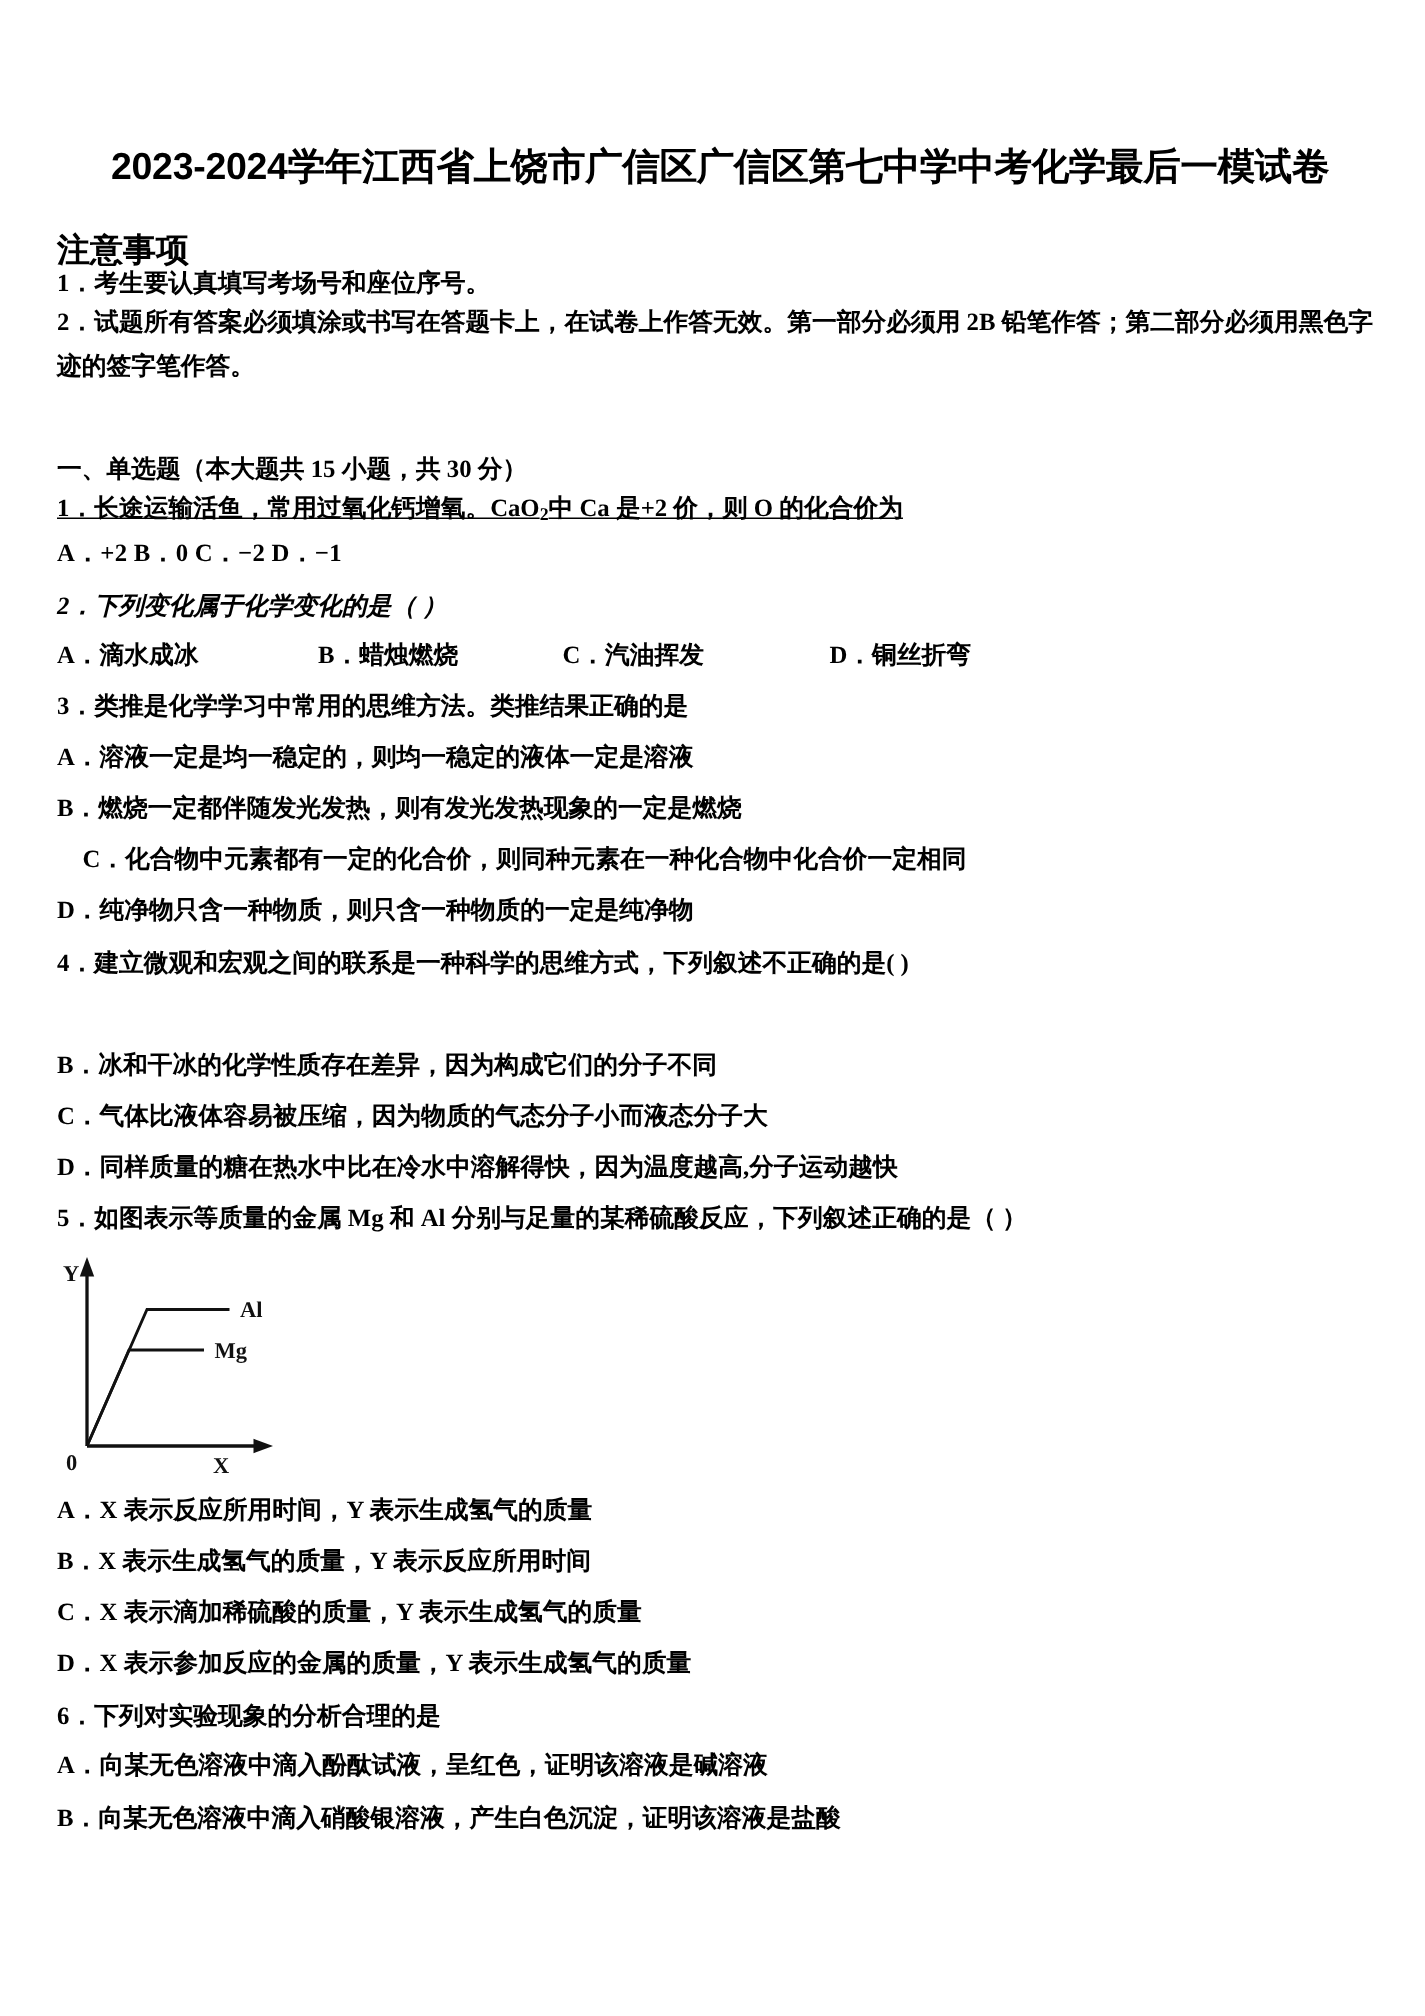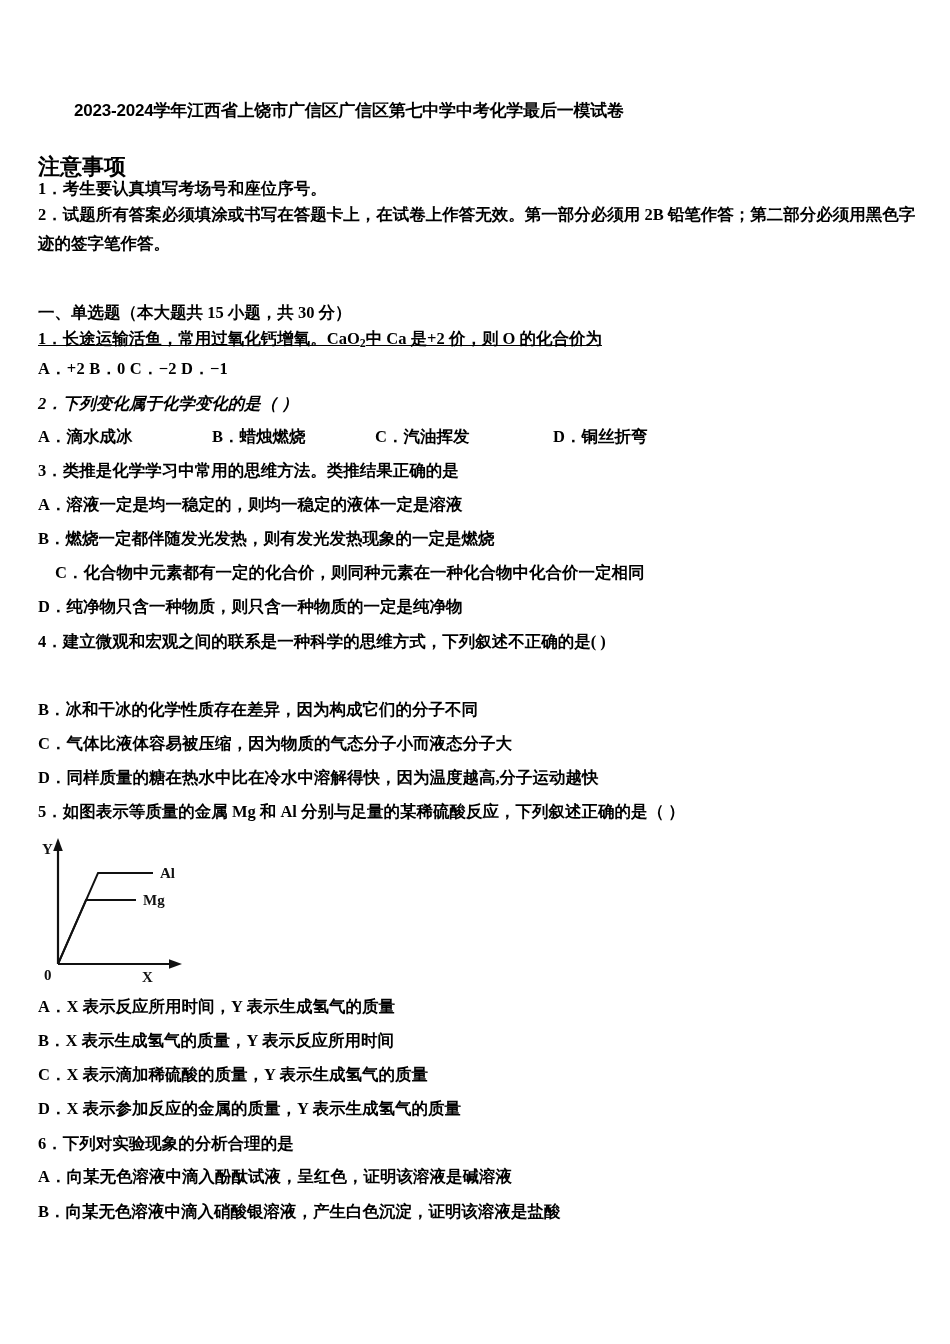--- a/index.html
+++ b/index.html
@@ -22,21 +22,21 @@
     height: 1344px;
     background: #ffffff;
   }
 
   
   .doc-title {
     position: absolute;
     left: 74px;
     top: 96px;
     width: 810px;
-    font-size: 17px;
+    font-size: 25px;
     font-weight: bold;
     letter-spacing: -0.2px;
     line-height: 30px;
     white-space: nowrap;
     font-family: "Liberation Sans", "DejaVu Sans", sans-serif;
   }
 
   
   .tline {
     position: absolute;

